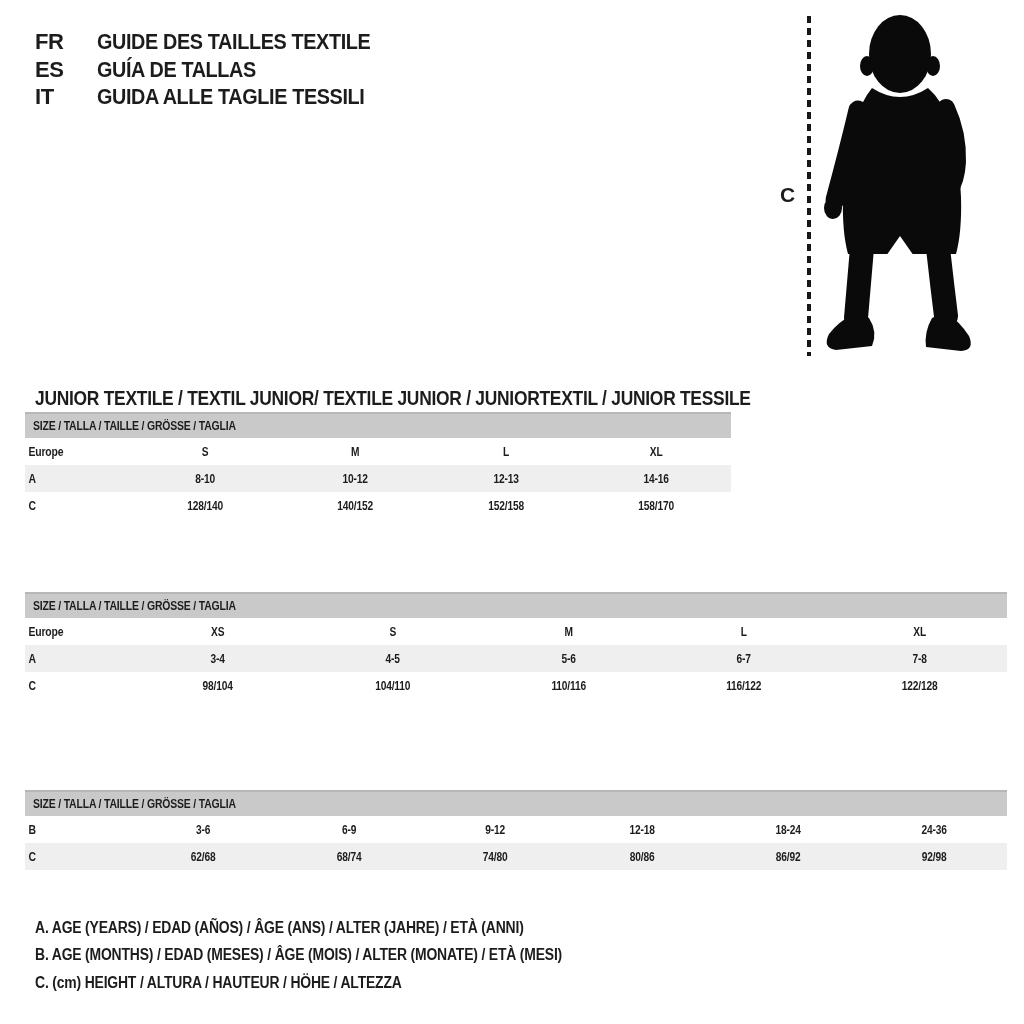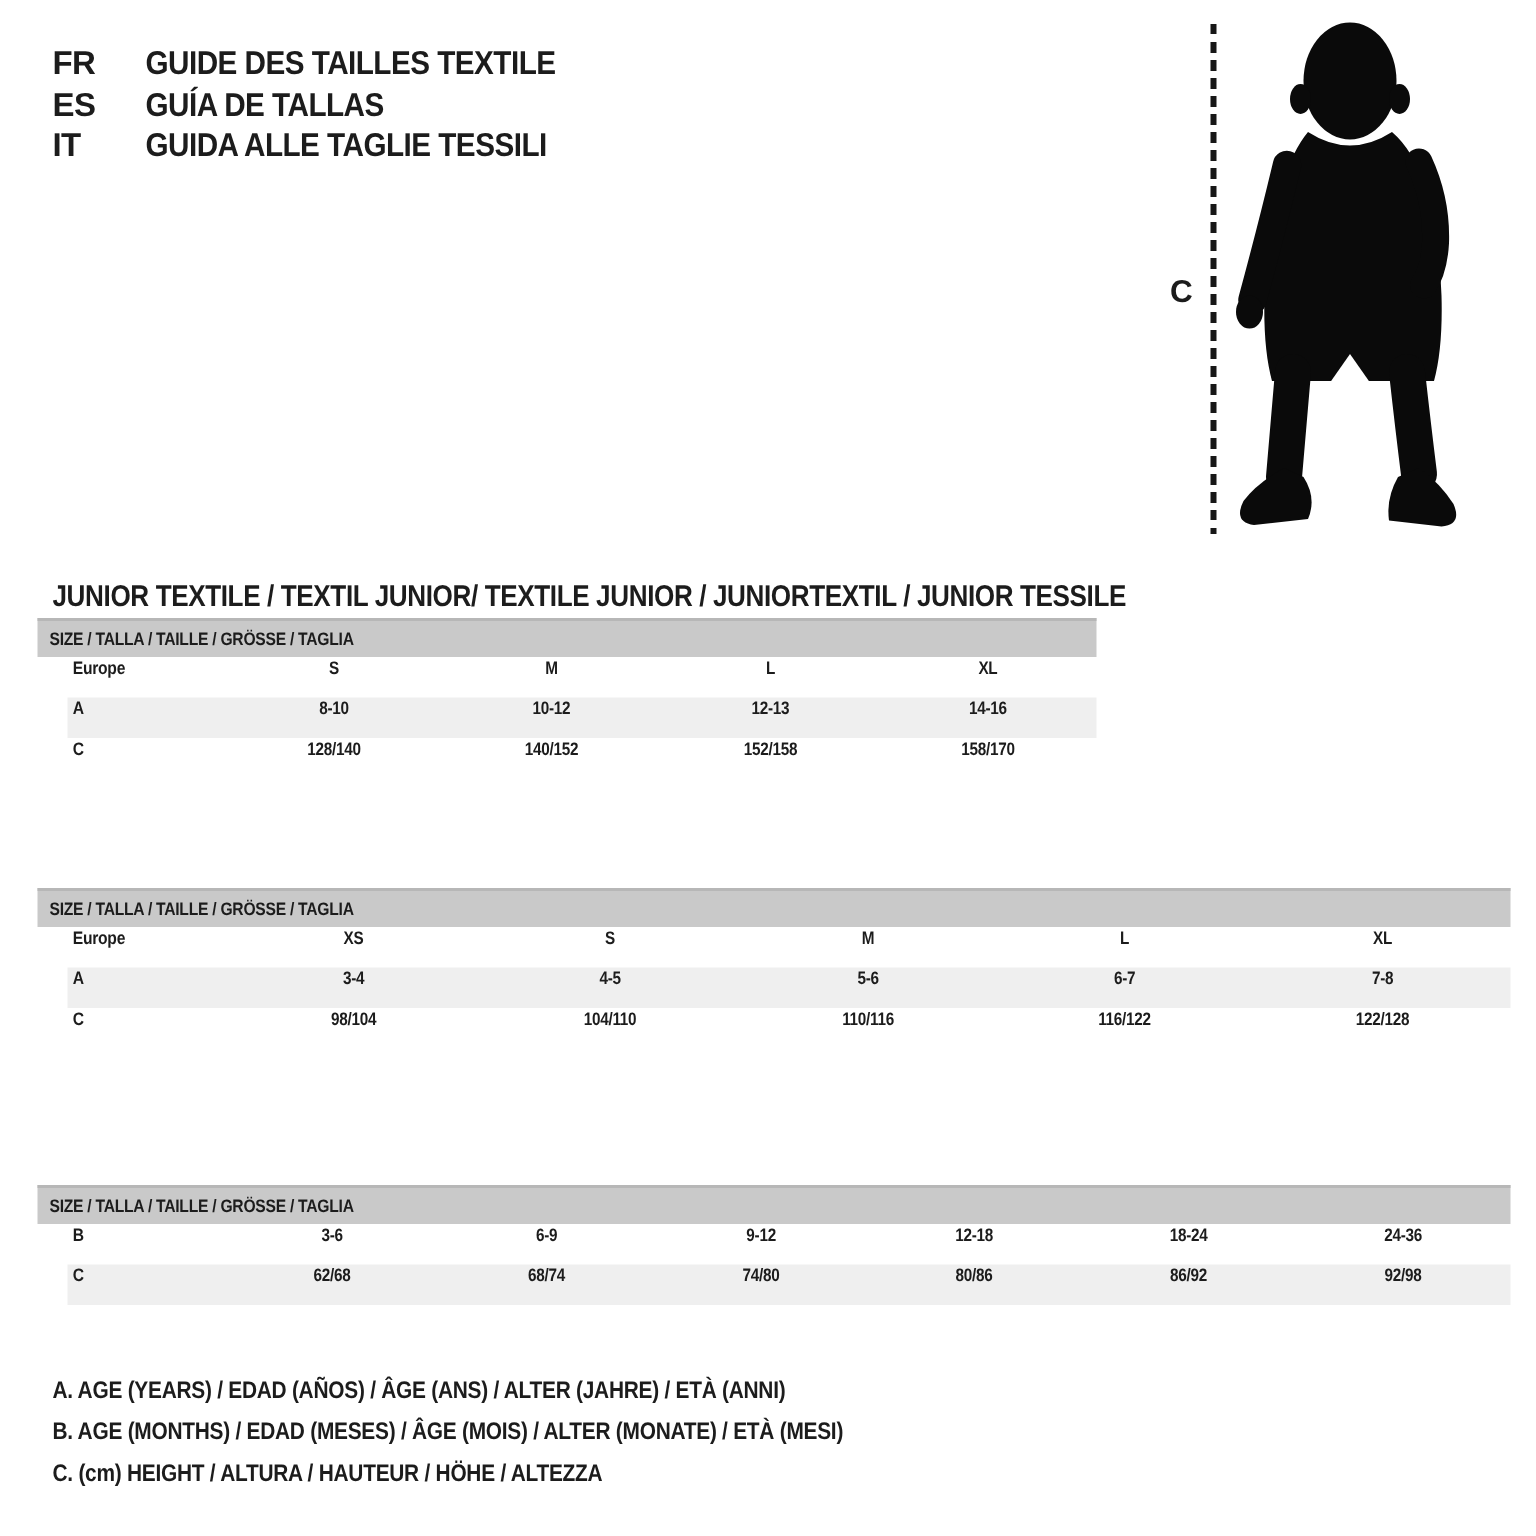--- a/index.html
+++ b/index.html
@@ -33,21 +33,21 @@
   .subm { font-size:13px; vertical-align:-3px; }
 
   
   .tbl { position:absolute; left:25px; font-size:12px; letter-spacing:-0.2px; }
   #junior-table   { top:412px; width:706px; }
   #children-table { top:592px; width:982px; }
   #babies-table   { top:790px; width:982px; }
   .tbl-bar { height:26px; background:var(--table-header-bg, #c9c9c9);
              border-top:2px solid var(--table-header-edge, #b7b7b7);
              box-sizing:border-box; display:flex; align-items:center; padding-left:8px; }
-  .trow { display:flex; height:27px; align-items:flex-start;margin-left:20px; }
+  .trow { display:flex; height:27px; align-items:center; }
   .trow.shaded { background:var(--row-shaded-bg, #efefef); }
   .tlab  { width:105px; padding-left:4px; box-sizing:border-box;
            transform:scaleX(0.87); transform-origin:0 50%; white-space:nowrap; }
   .tcell { flex:1 1 0; text-align:center; transform:scaleX(0.85); white-space:nowrap; }
 
   
   .legend { position:absolute; left:35px; top:914px; font-size:16px; letter-spacing:-0.2px; }
   .legend-line { height:27.5px; display:flex; align-items:center; }
 </style>
 </head>

